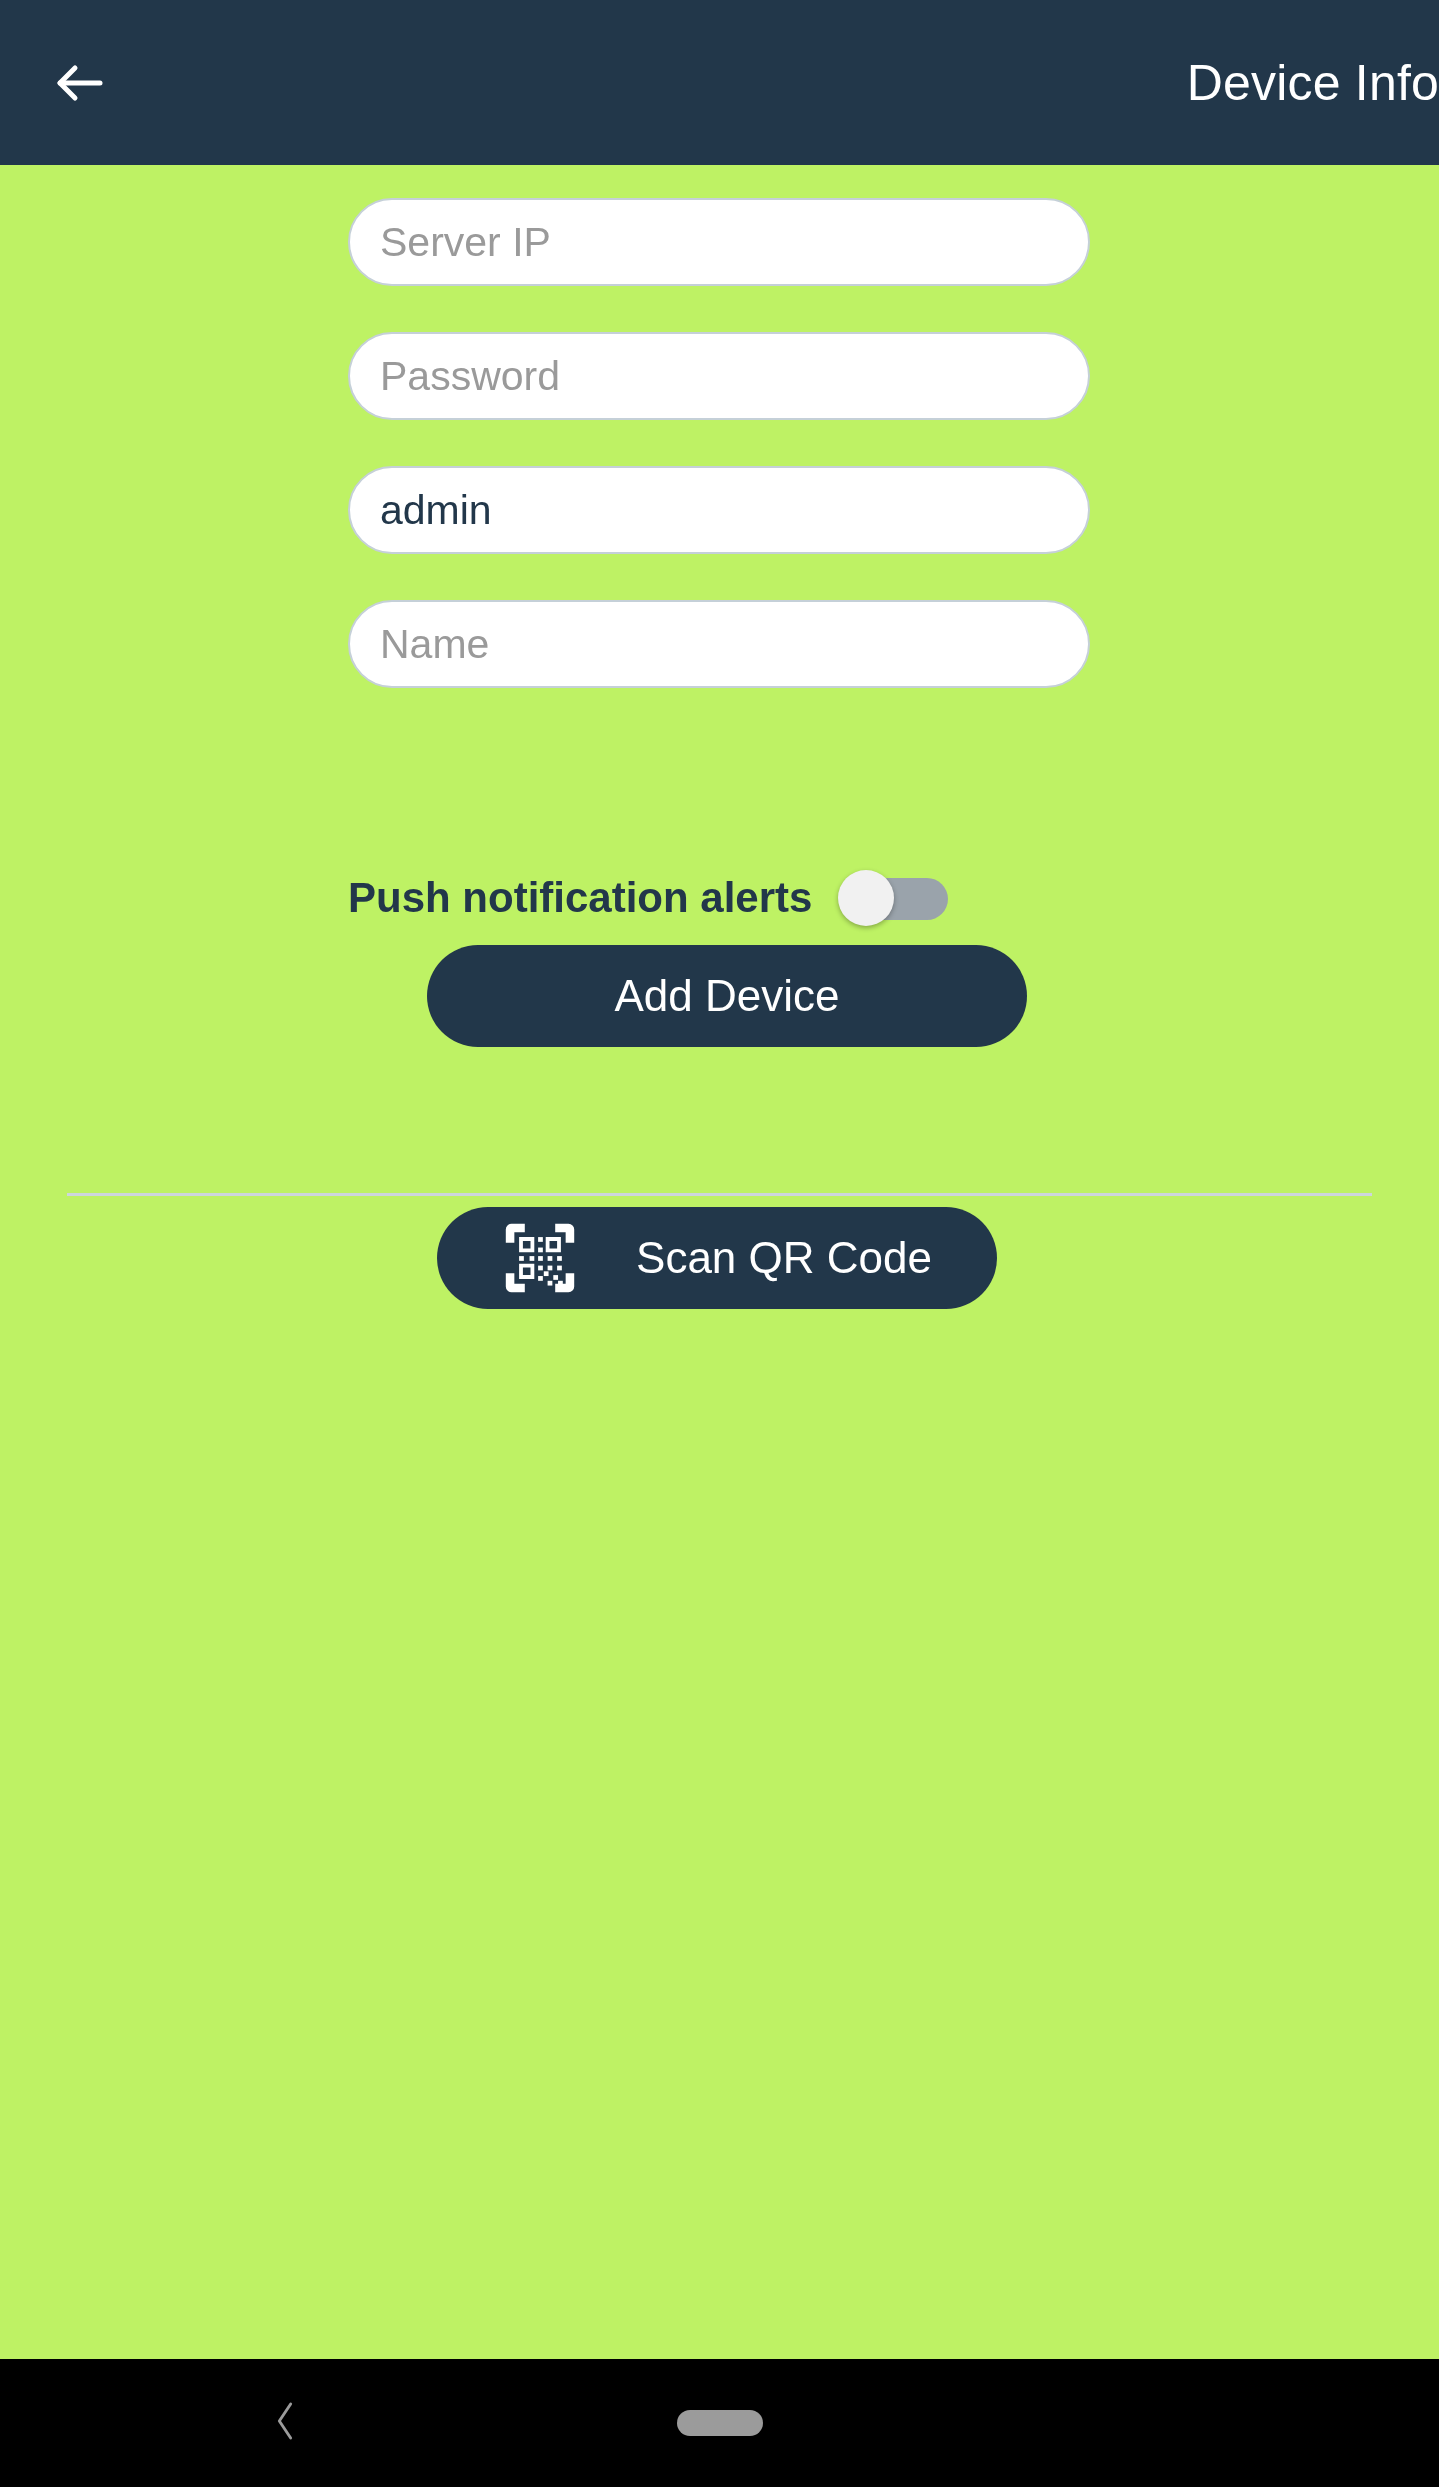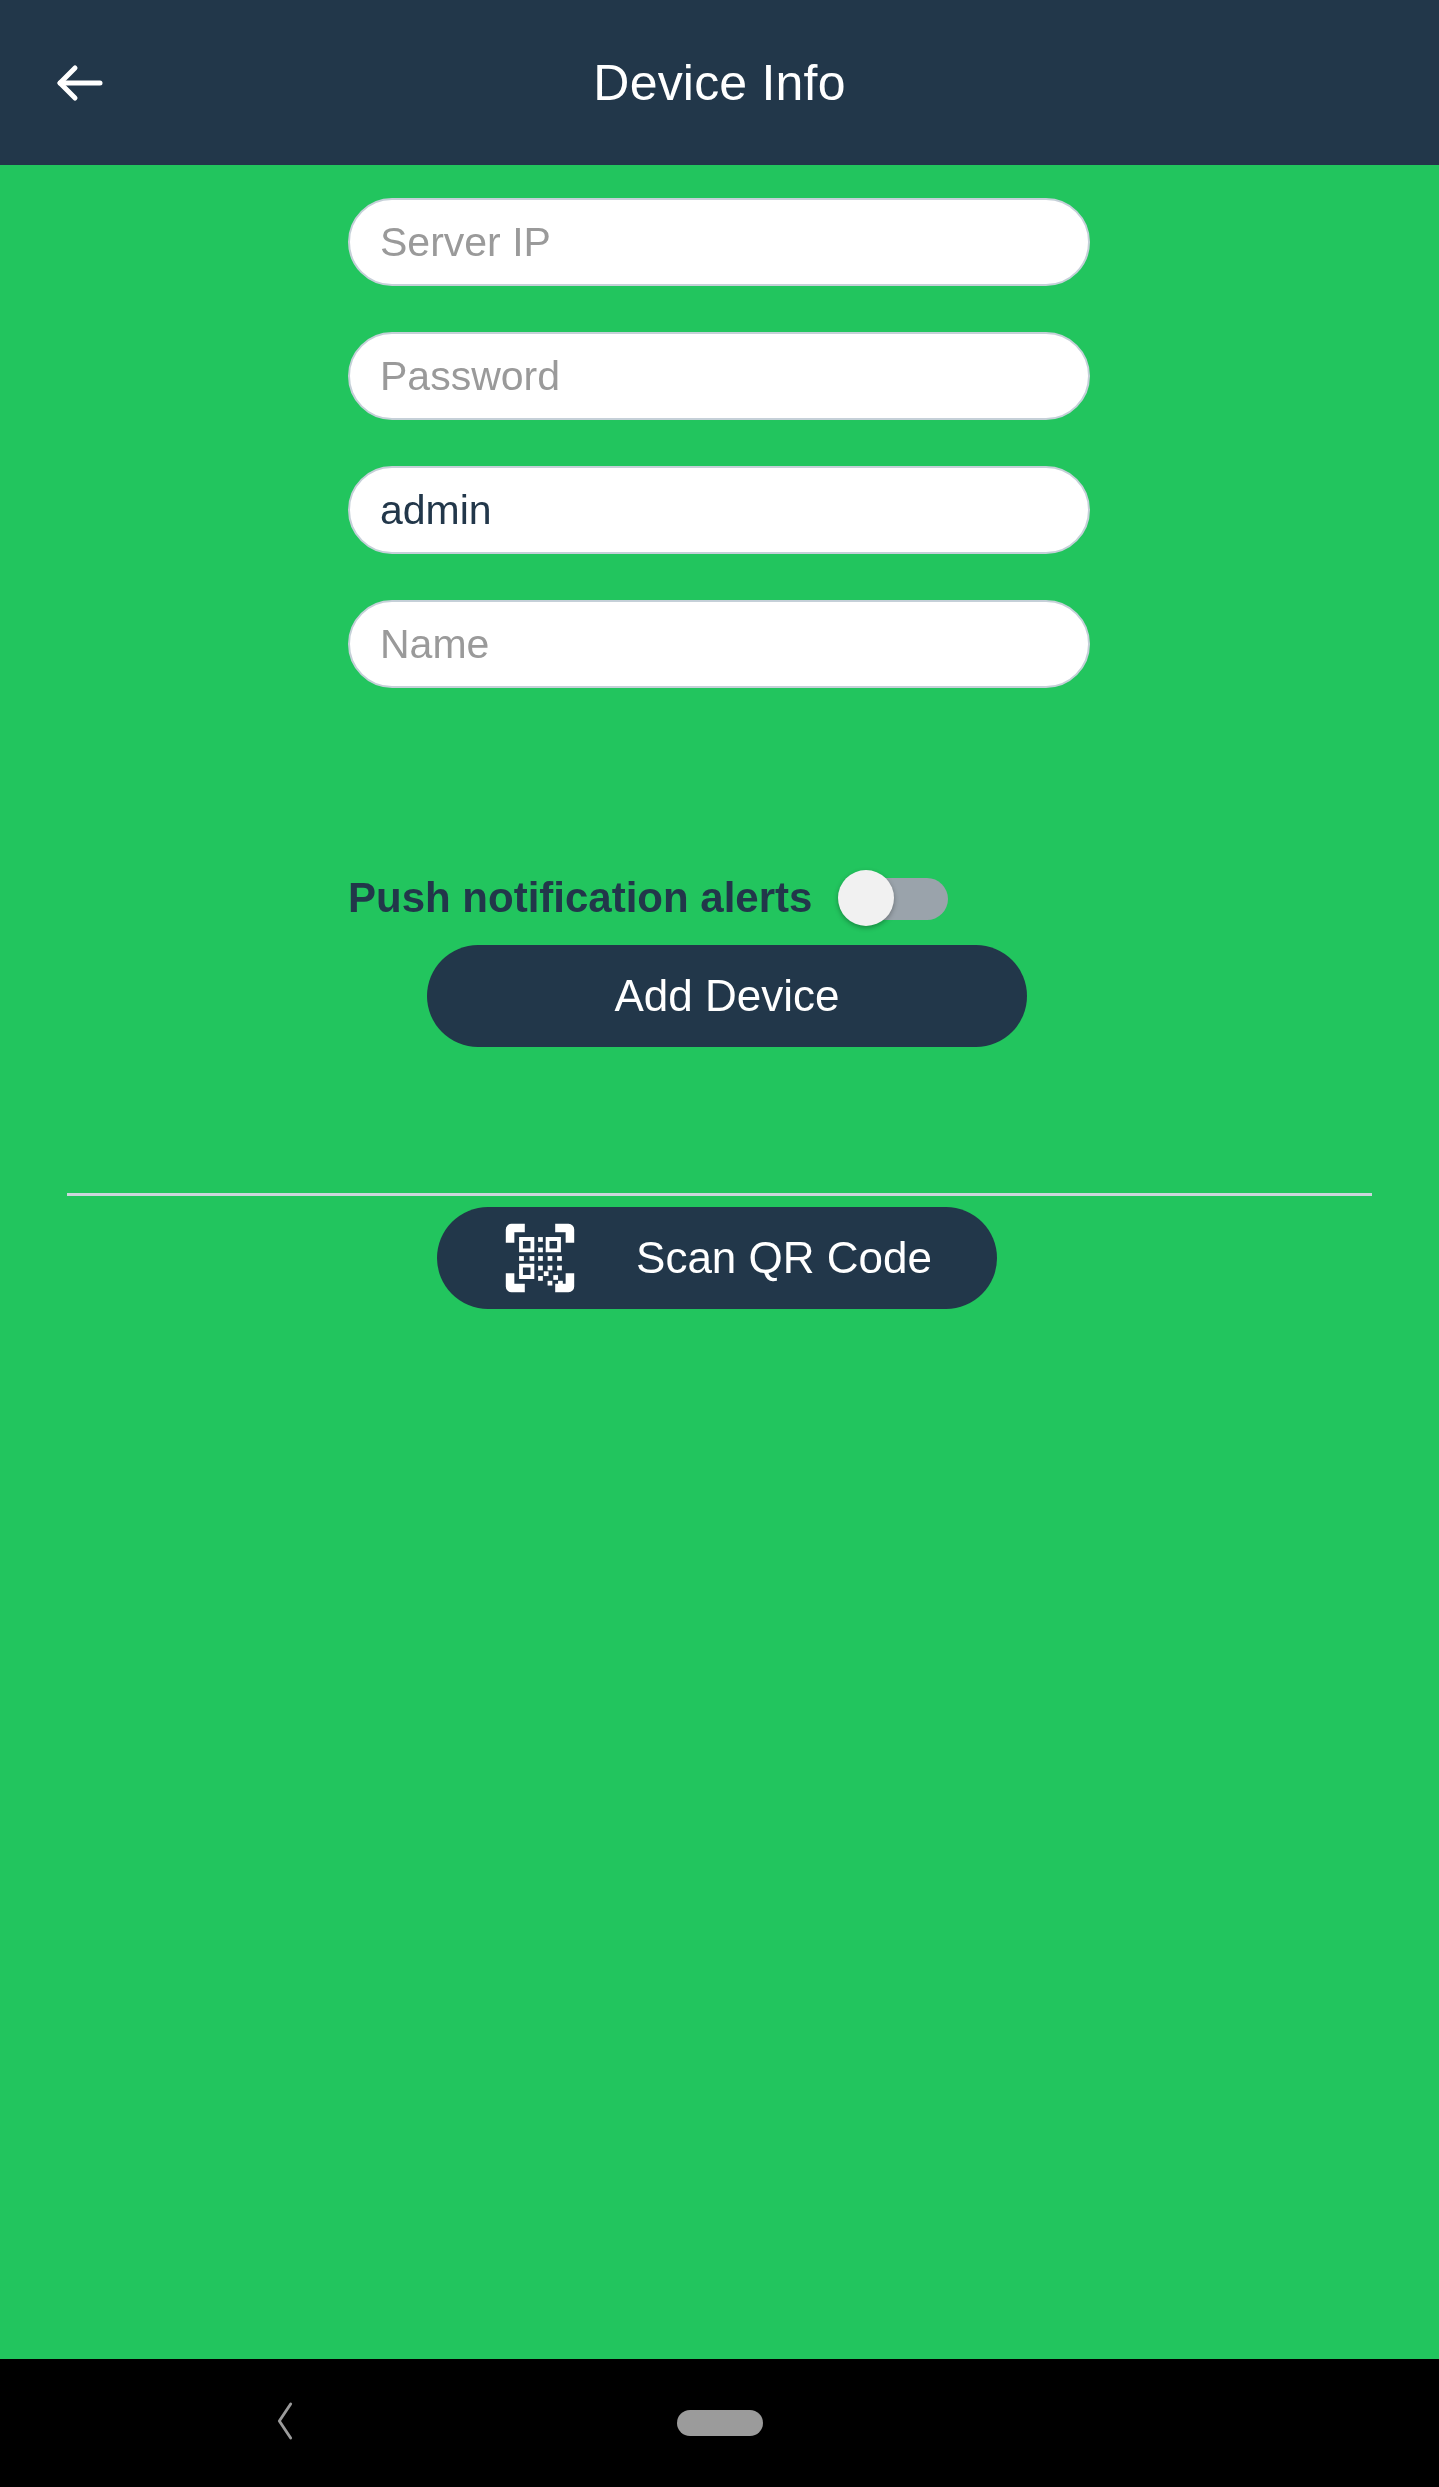--- a/index.html
+++ b/index.html
@@ -38,33 +38,33 @@
     transform: translateY(-50%);
     width: 84px;
     height: 84px;
     display: flex;
     align-items: center;
     justify-content: center;
   }
   .back-btn svg { display: block; }
   .appbar-title {
     width: 100%;
-    text-align: center;
+    text-align: right;
     color: #ffffff;
     font-size: 50px;
     font-weight: 400;
     letter-spacing: 0.2px;
     line-height: 1;
   }
 
   
   .content {
     flex: 1 1 auto;
     position: relative;
-    background: #22c55e;
+    background: #bef264;
     overflow: hidden;
     padding-left: 34px;
   }
 
   .form {
     position: absolute;
     left: 348px;
     top: 33px;
     width: 742px;
   }

